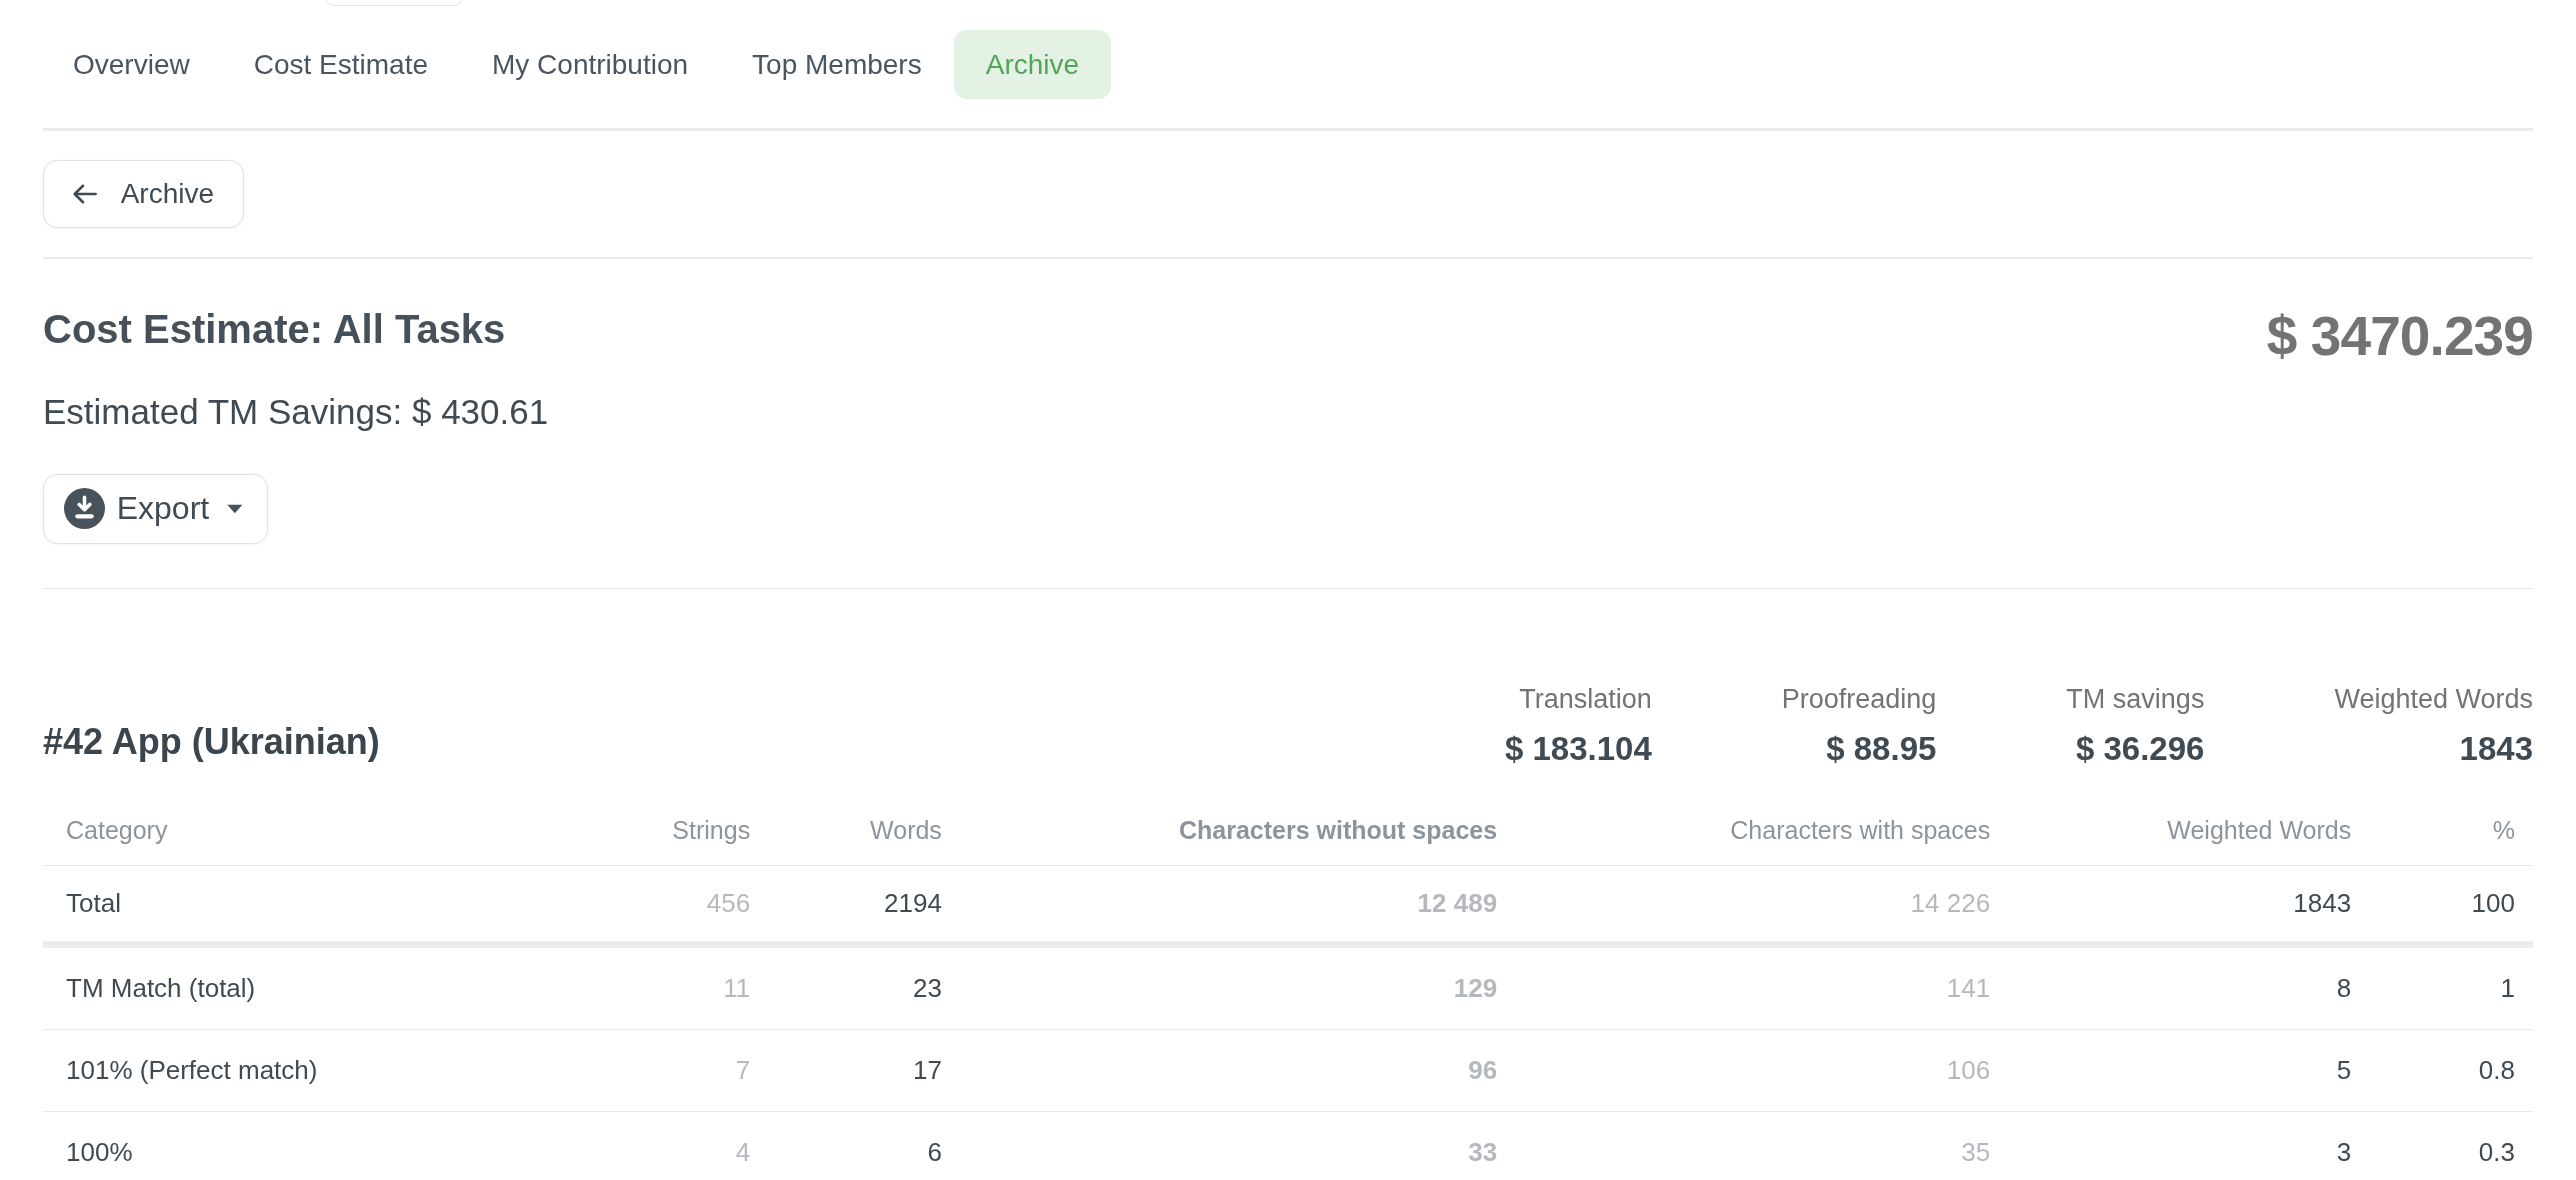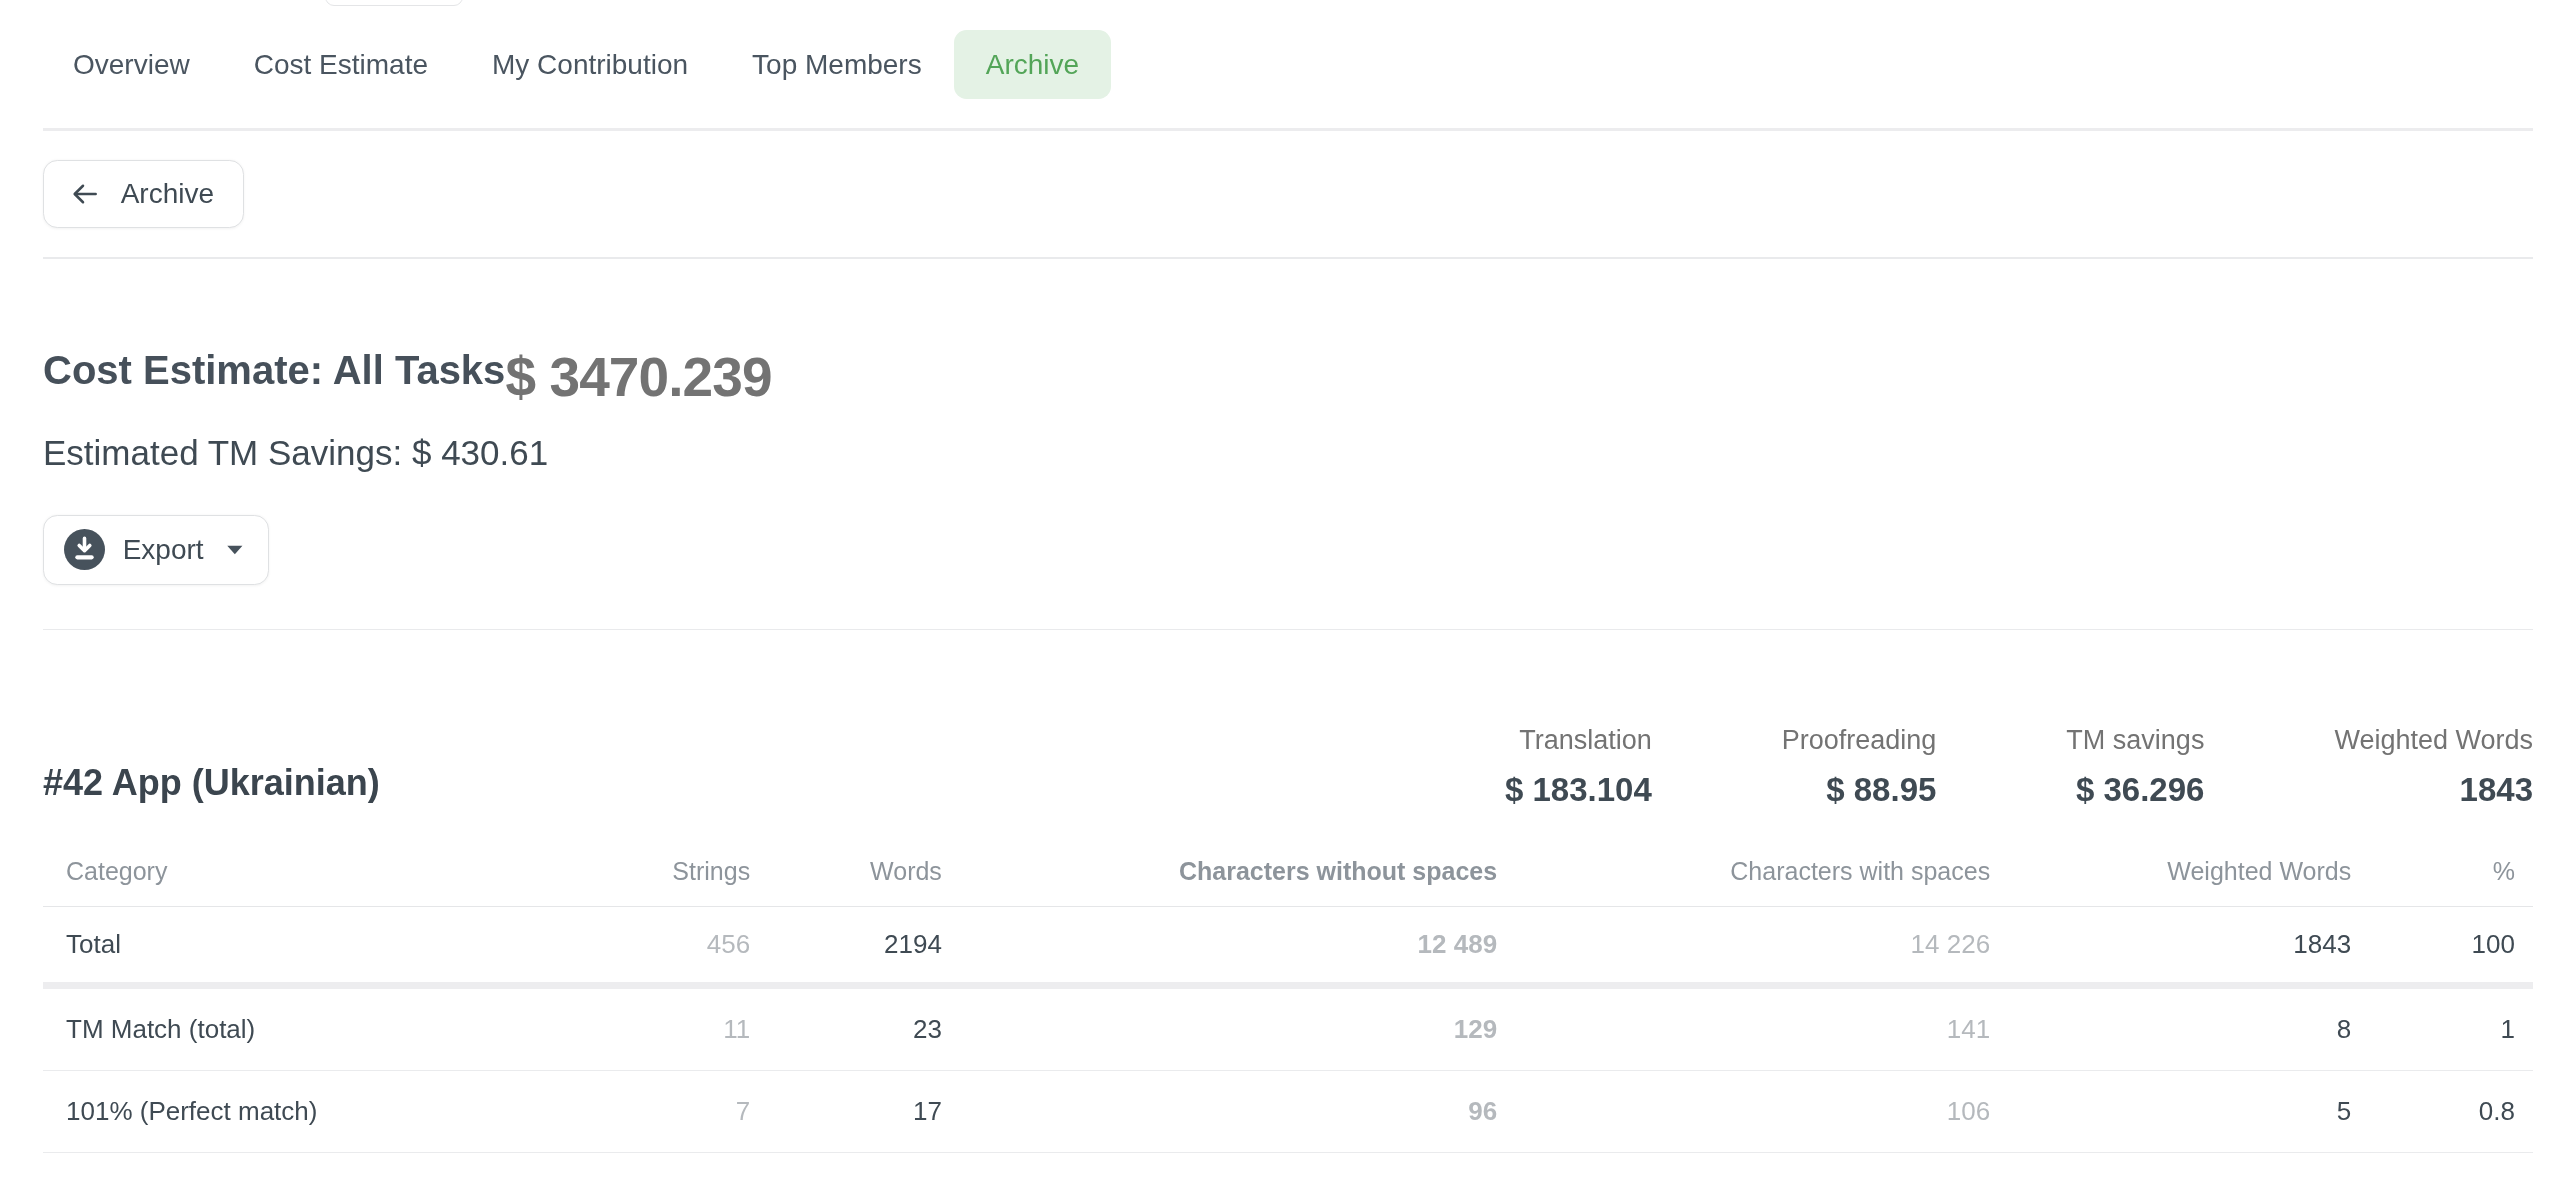--- a/index.html
+++ b/index.html
@@ -33,28 +33,28 @@
   .back-row { margin: 29px 43px 29.5px; }
   .back-btn {
     display: inline-flex; align-items: center; gap: 19.7px; height: 68px;
     padding: 0 29px 0 25px; border: 1.8px solid #dfe1e3; border-radius: 14.3px;
     background: #fff; font-size: 28px; color: #3f4a53; cursor: pointer;
     box-shadow: 0 0.9px 2.7px rgba(0,0,0,0.05);
   }
 
   
   .summary { margin: 0 43px; padding-bottom: 44px; }
-  .summary-head { display: flex; align-items: flex-start; padding-top: 45px; margin-top: 41px; }
+  .summary-head { display: flex; justify-content: space-between; align-items: flex-start; padding-top: 45px; }
   .summary-title { font-size: 40px; line-height: 50px; font-weight: bold; color: #46505a; }
   .summary-amount { font-size: 55px; line-height: 57px; font-weight: bold; color: #737373; margin-top: 3.6px; letter-spacing: -0.9px; }
   .savings-line { font-size: 35px; line-height: 35px; margin-top: 29px; color: #3f4a53; }
   .export-btn {
-    display: inline-flex; align-items: center; gap: 18px; height: 70px;
+    display: inline-flex; align-items: center; gap: 12px; height: 70px;
     padding: 0 23px 0 19.7px; border: 1.8px solid #dfe1e3; border-radius: 14.3px;
-    background: #fff; font-size: 28px; color: #3f4a53; cursor: pointer; margin-top: 45px;
+    background: #fff; font-size: 32px; color: #3f4a53; cursor: pointer; margin-top: 45px;
     box-shadow: 0 0.9px 2.7px rgba(0,0,0,0.05);
   }
   .caret { margin-left: 3.6px; }
 
   
   .report-head { display: flex; justify-content: space-between; align-items: flex-end; margin: 95px 43px 0; }
   .report-title { font-size: 36px; font-weight: bold; color: #3b454e; padding-bottom: 5.4px; white-space: nowrap; }
   .stats { display: flex; gap: 130px; align-items: flex-end; }
   .stat { text-align: right; }
   .stat-label { font-size: 27px; line-height: 31px; color: #737373; white-space: nowrap; }

